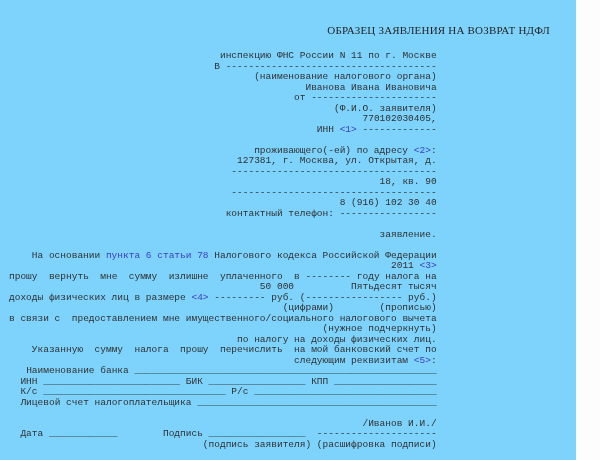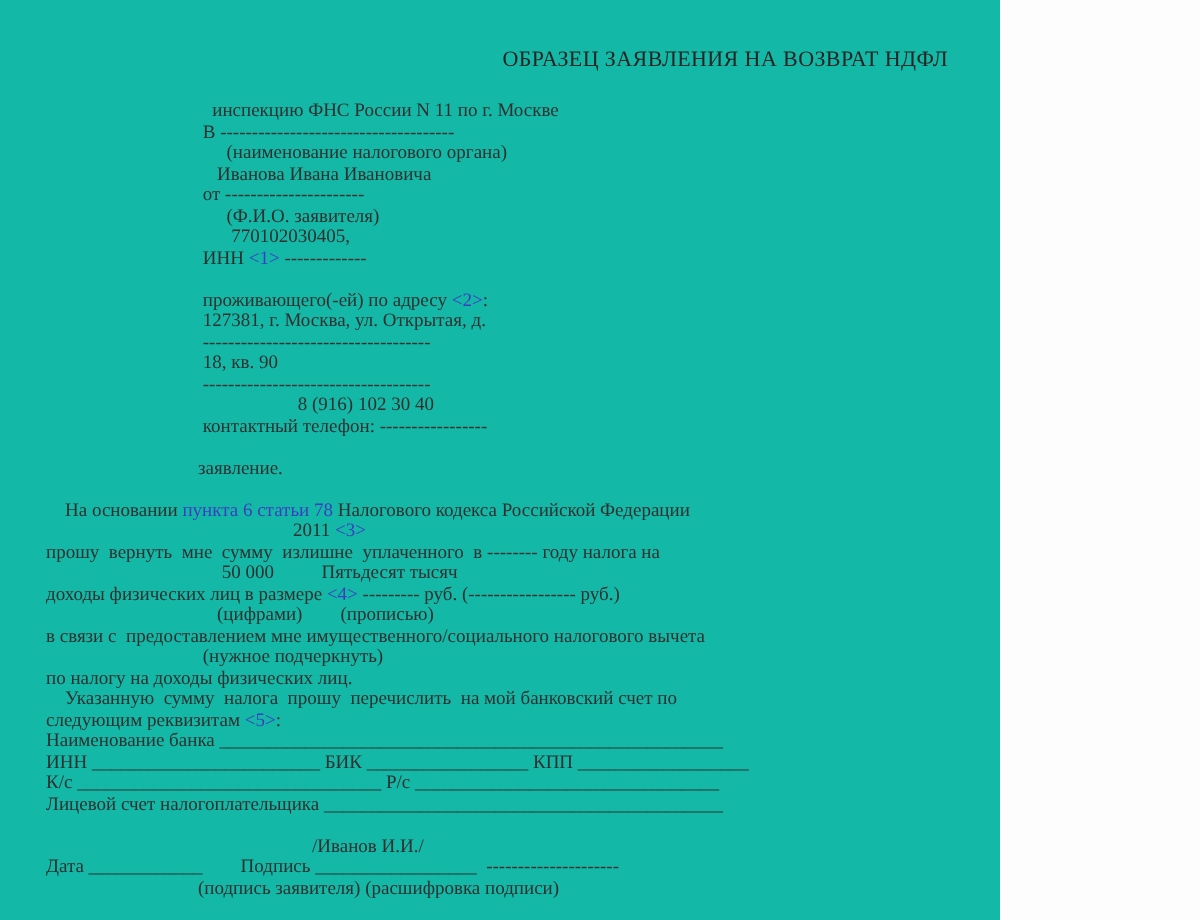--- a/index.html
+++ b/index.html
@@ -1,28 +1,28 @@
 <!DOCTYPE html>
 <html><head>
 <meta charset="utf-8">
 <style>
   html, body { margin: 0; padding: 0; background: #fdfdfd; }
   .page {
-    position: relative; width: 500px; height: 460px;
-    background: #14b8a6; overflow: hidden;
+    position: relative; width: 576px; height: 460px;
+    background: #7dd3fc; overflow: hidden; text-align: right;
   }
   .title {
     position: absolute; top: 24px; right: 26px;
     font-family: "Liberation Serif", "DejaVu Serif", serif;
     font-size: 11px; color: #252525; letter-spacing: 0.2px;
     white-space: pre;
   }
   .doc {
-    position: absolute; top: 51px; left: 23px;
-    font-family: Liberation Serif, serif;
+    position: absolute; top: 51px; left: 9px;
+    font-family: Liberation Mono, monospace;
     font-size: 9.5px; line-height: 10.5px; color: #303030;
     white-space: pre;
   }
   .line { min-height: 10.5px; white-space: pre; }
   .link { color: #3d3dc3; cursor: pointer; }
   .ref  { color: #3d3dc3; }
 </style>
 </head>
 <body>
 

